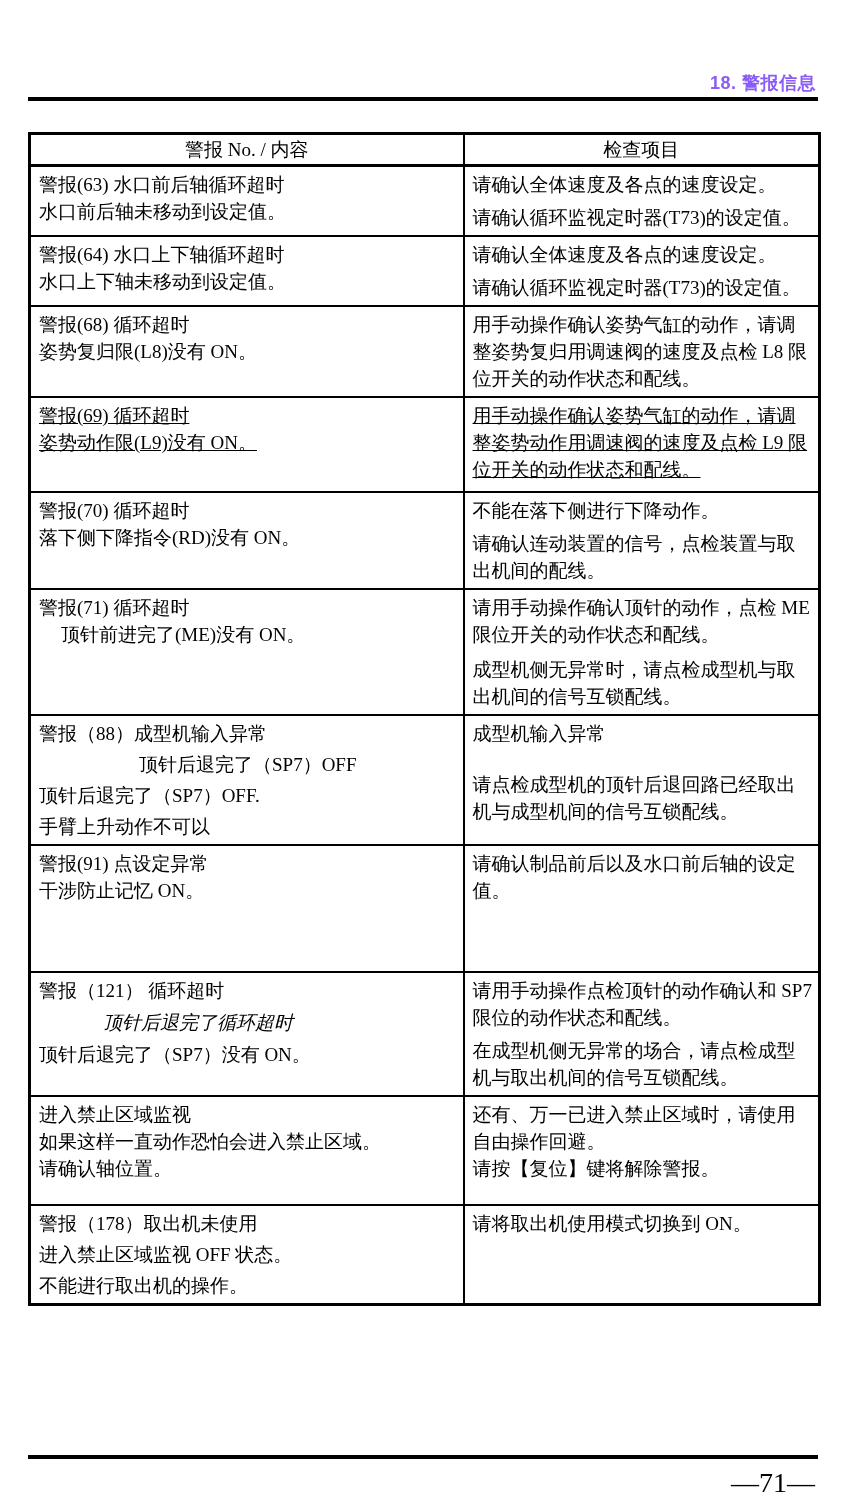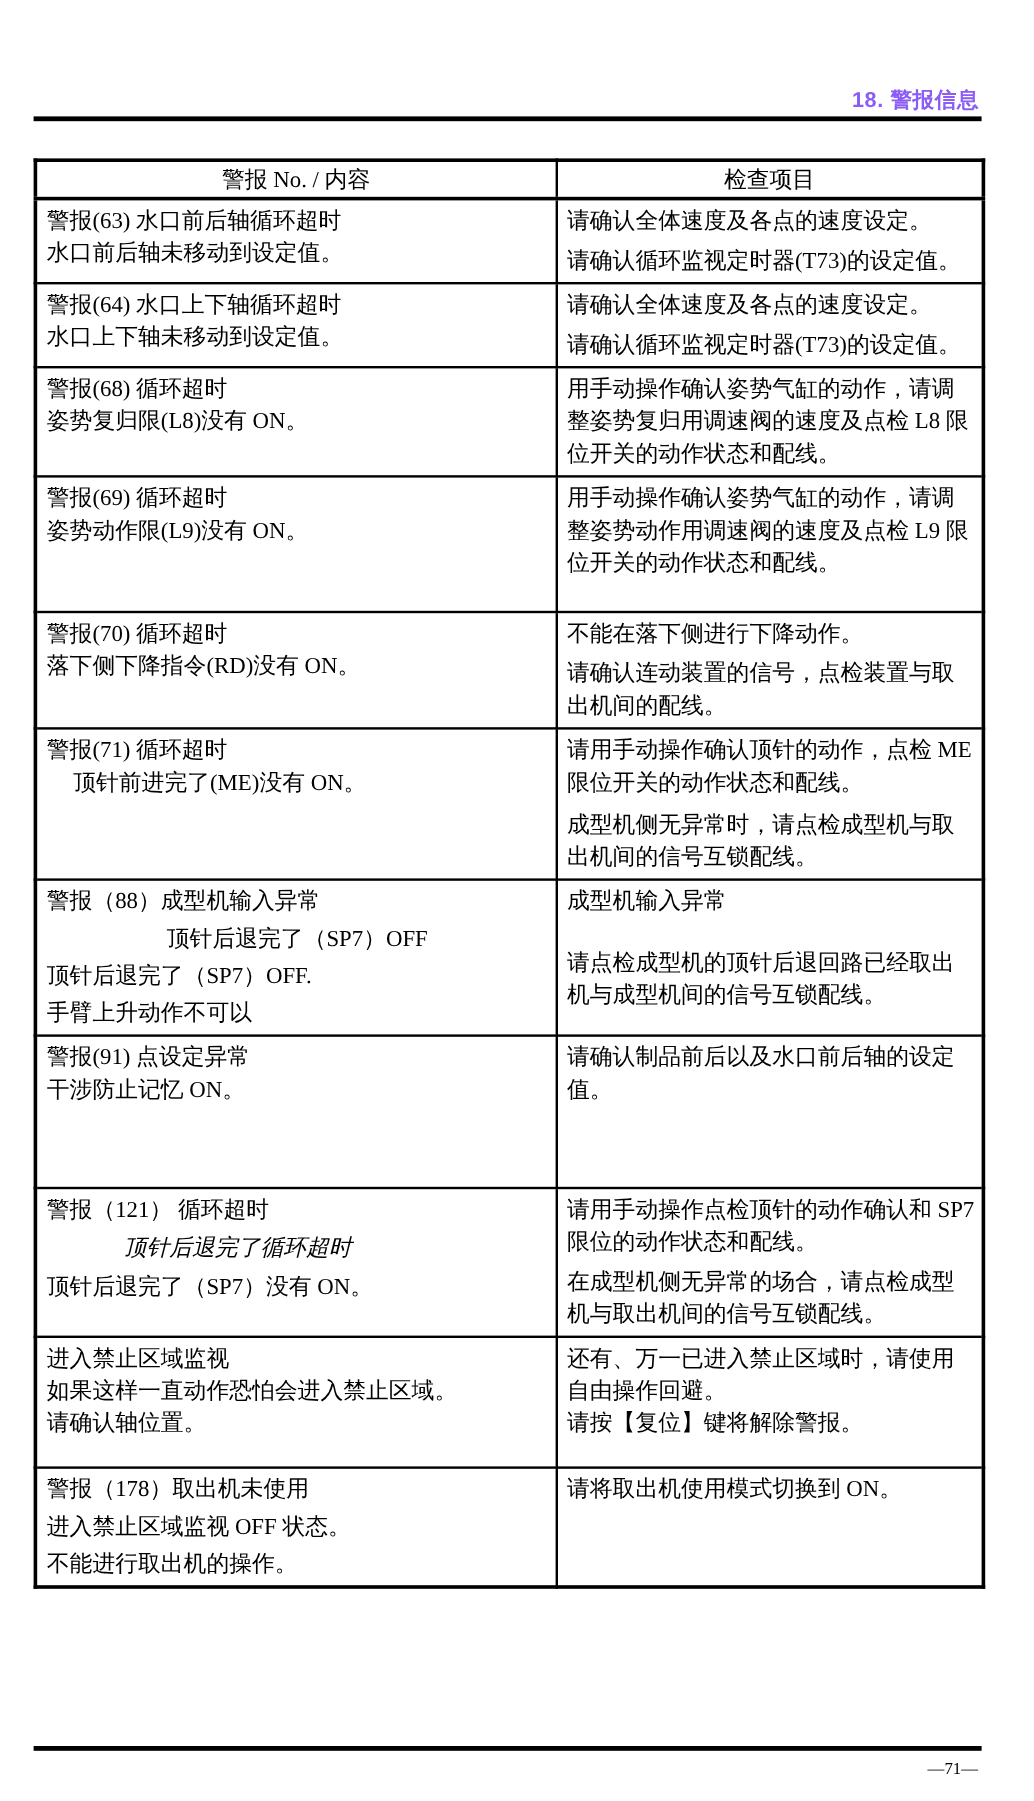--- a/index.html
+++ b/index.html
@@ -55,38 +55,38 @@
   }
   .alarm-table td {
     border: 2px solid #000000;
     vertical-align: top;
     padding: 4px 6px 4px 8px;
     overflow: hidden;
   }
   .alarm-table tbody tr:nth-child(1)  { height: 66px; }
   .alarm-table tbody tr:nth-child(2)  { height: 66px; }
   .alarm-table tbody tr:nth-child(3)  { height: 85px; }
-  .alarm-table tbody tr:nth-child(4)  { height: 113px; }
+  .alarm-table tbody tr:nth-child(4)  { height: 95px; text-decoration: underline; }
   .alarm-table tbody tr:nth-child(5)  { height: 86px; }
   .alarm-table tbody tr:nth-child(6)  { height: 117px; }
   .alarm-table tbody tr:nth-child(7)  { height: 98px; }
   .alarm-table tbody tr:nth-child(8)  { height: 127px; }
   .alarm-table tbody tr:nth-child(9)  { height: 89px; }
   .alarm-table tbody tr:nth-child(10) { height: 109px; }
   .alarm-table tbody tr:nth-child(11) { height: 90px; }
   .alarm-table tbody tr:nth-child(12) { height: 95px; }
   .line {
     line-height: 27px;
     white-space: nowrap;
   }
   .page-number {
     position: absolute;
     top: 1467px;
     right: 47px;
-    font-size: 14px;
+    font-size: 28px;
     font-family: "Liberation Serif", serif;
     color: #000000;
   }
 </style>
 </head>
 <body>
 
 <div class="page">
 
   <div class="section-title">18. 警报信息</div>

